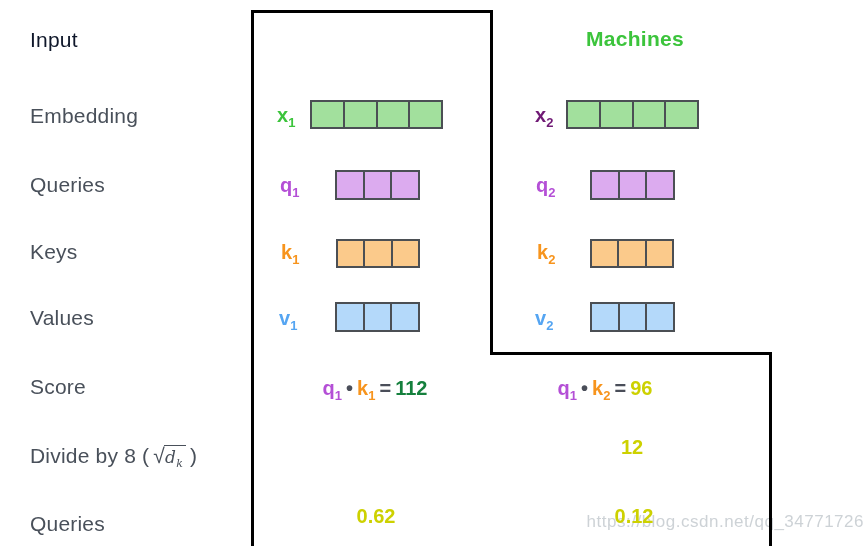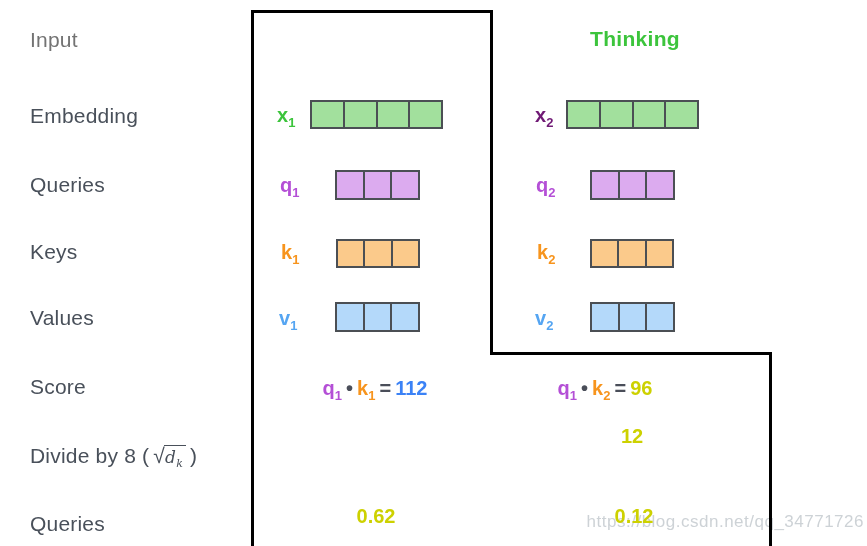--- a/index.html
+++ b/index.html
@@ -56,32 +56,32 @@
 <div class="canvas">
 
   <div class="watermark">https://blog.csdn.net/qq_34771726</div>
 
   <div class="frame-line" style="left:251px; top:10px; width:3px; height:536px;"></div>
   <div class="frame-line" style="left:251px; top:10px; width:242px; height:3px;"></div>
   <div class="frame-line" style="left:490px; top:10px; width:3px; height:345px;"></div>
   <div class="frame-line" style="left:490px; top:352px; width:282px; height:3px;"></div>
   <div class="frame-line" style="left:769px; top:352px; width:3px; height:194px;"></div>
 
-  <div class="row-label" style="top: 29px; color: #737373;"><span>Input</span></div>
+  <div class="row-label" style="top: 29px; color: #0f172a;"><span>Input</span></div>
   <div class="row-label" style="top: 105px; color: rgb(73, 80, 90);"><span>Embedding</span></div>
   <div class="row-label" style="top: 174px; color: rgb(73, 80, 90);"><span>Queries</span></div>
   <div class="row-label" style="top: 241px; color: rgb(73, 80, 90);"><span>Keys</span></div>
   <div class="row-label" style="top: 307px; color: rgb(73, 80, 90);"><span>Values</span></div>
   <div class="row-label" style="top: 376px; color: rgb(73, 80, 90);"><span>Score</span></div>
   <div class="row-label" style="top: 445px; color: rgb(73, 80, 90);">
     <span>Divide by 8 (</span><span class="sqrt"><span>√</span><span class="radicand"><span>d</span><sub>k</sub></span></span><span>)</span>
   </div>
   <div class="row-label" style="top: 513px; color: rgb(73, 80, 90);"><span>Queries</span></div>
 
-  <div class="col-header" style="left: 559px; color: rgb(60, 196, 60);">Thinking</div>
+  <div class="col-header" style="left: 559px; color: rgb(60, 196, 60);">Machines</div>
 
   <div class="vec-label z1" style="left: 277px; top: 104px; color: rgb(60, 196, 60);"><span>x</span><sub>1</sub></div>
   <div class="vec z1" style="left: 310px; top: 100px; width: 133px; height: 29px; border-color: rgb(75, 79, 84);">
       <div class="cell" style="background: rgb(162, 224, 157); border-color: rgb(75, 79, 84);"></div>
       <div class="cell" style="background: rgb(162, 224, 157); border-color: rgb(75, 79, 84);"></div>
       <div class="cell" style="background: rgb(162, 224, 157); border-color: rgb(75, 79, 84);"></div>
       <div class="cell" style="background: rgb(162, 224, 157); border-color: rgb(75, 79, 84);"></div>
     </div>
 
   <div class="vec-label z1" style="left: 280px; top: 174px; color: rgb(180, 79, 214);"><span>q</span><sub>1</sub></div>
@@ -99,21 +99,21 @@
     </div>
 
   <div class="vec-label z1" style="left: 279px; top: 307px; color: rgb(85, 165, 242);"><span>v</span><sub>1</sub></div>
   <div class="vec z1" style="left: 335px; top: 302px; width: 85px; height: 30px; border-color: rgb(75, 79, 84);">
       <div class="cell" style="background: rgb(180, 217, 250); border-color: rgb(75, 79, 84);"></div>
       <div class="cell" style="background: rgb(180, 217, 250); border-color: rgb(75, 79, 84);"></div>
       <div class="cell" style="background: rgb(180, 217, 250); border-color: rgb(75, 79, 84);"></div>
     </div>
 
   <div class="value-line z1" style="left:299px; top:377px;">
-    <span style="color: rgb(180, 79, 214);"><span>q</span><sub>1</sub></span><span class="sep" style="color: rgb(74, 78, 89);">•</span><span style="color: rgb(247, 148, 29);"><span>k</span><sub>1</sub></span><span class="sep" style="color: rgb(74, 78, 89);">=</span><span style="color: #3b82f6;">112</span>
+    <span style="color: rgb(180, 79, 214);"><span>q</span><sub>1</sub></span><span class="sep" style="color: rgb(74, 78, 89);">•</span><span style="color: rgb(247, 148, 29);"><span>k</span><sub>1</sub></span><span class="sep" style="color: rgb(74, 78, 89);">=</span><span style="color: #15803d;">112</span>
   </div>
   <div class="value-line z1" style="left: 300px; top: 505px; color: rgb(205, 209, 0);">0.62</div>
 
   <div class="vec-label z1" style="left: 535px; top: 104px; color: #701a75;"><span>x</span><sub>2</sub></div>
   <div class="vec z1" style="left: 566px; top: 100px; width: 133px; height: 29px; border-color: rgb(75, 79, 84);">
       <div class="cell" style="background: rgb(162, 224, 157); border-color: rgb(75, 79, 84);"></div>
       <div class="cell" style="background: rgb(162, 224, 157); border-color: rgb(75, 79, 84);"></div>
       <div class="cell" style="background: rgb(162, 224, 157); border-color: rgb(75, 79, 84);"></div>
       <div class="cell" style="background: rgb(162, 224, 157); border-color: rgb(75, 79, 84);"></div>
     </div>
@@ -135,16 +135,16 @@
   <div class="vec-label z1" style="left: 535px; top: 307px; color: rgb(85, 165, 242);"><span>v</span><sub>2</sub></div>
   <div class="vec z1" style="left: 590px; top: 302px; width: 85px; height: 30px; border-color: rgb(75, 79, 84);">
       <div class="cell" style="background: rgb(180, 217, 250); border-color: rgb(75, 79, 84);"></div>
       <div class="cell" style="background: rgb(180, 217, 250); border-color: rgb(75, 79, 84);"></div>
       <div class="cell" style="background: rgb(180, 217, 250); border-color: rgb(75, 79, 84);"></div>
     </div>
 
   <div class="value-line z1" style="left:529px; top:377px;">
     <span style="color: rgb(180, 79, 214);"><span>q</span><sub>1</sub></span><span class="sep" style="color: rgb(74, 78, 89);">•</span><span style="color: rgb(247, 148, 29);"><span>k</span><sub>2</sub></span><span class="sep" style="color: rgb(74, 78, 89);">=</span><span style="color: rgb(205, 209, 0);">96</span>
   </div>
-  <div class="value-line z1" style="left: 556px; top: 425px; color: rgb(205, 209, 0);">12</div>
+  <div class="value-line z1" style="left: 556px; top: 436px; color: rgb(205, 209, 0);">12</div>
   <div class="value-line z1" style="left: 558px; top: 505px; color: rgb(205, 209, 0);">0.12</div>
 
 </div>
 
 </body></html>

